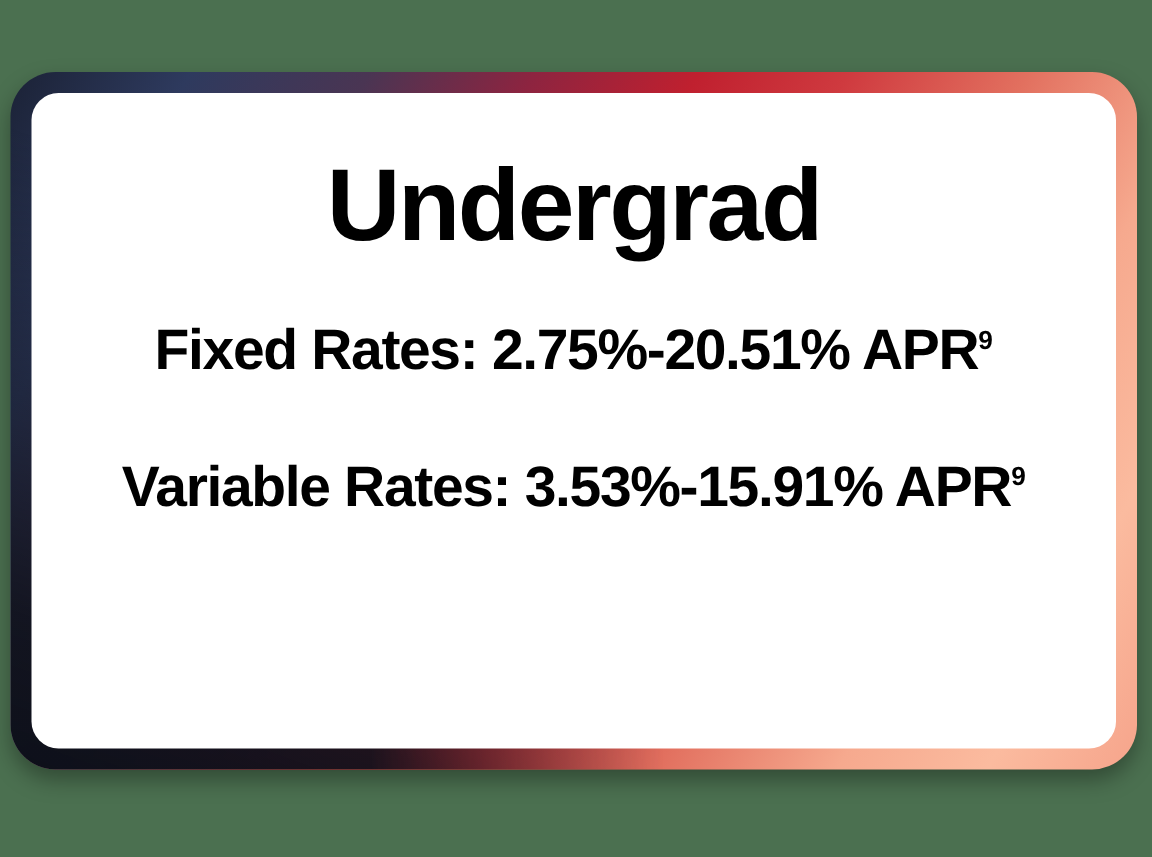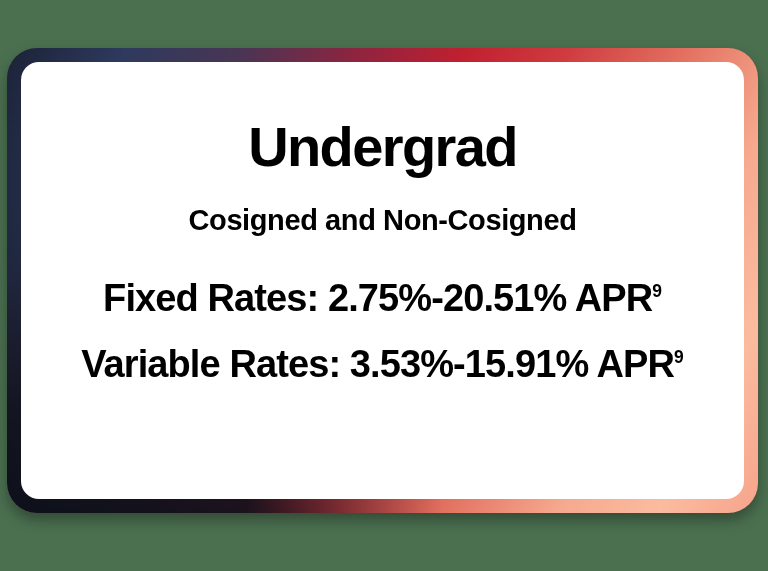--- a/index.html
+++ b/index.html
@@ -75,26 +75,26 @@
     display: flex;
     flex-direction: column;
     align-items: center;
     justify-content: flex-start;
     padding-top: 40px;
     overflow: hidden;
   }
 
   
   .card-title {
-    font-size: 56px;
+    font-size: 68px;
     font-weight: 700;
     letter-spacing: -1.6px;
     color: #000000;
     line-height: 1.05;
-    margin: 16px;
+    margin: 0;
     text-align: center;
     white-space: nowrap;
   }
 
   .card-subtitle {
     font-size: 29px;
     font-weight: 700;
     letter-spacing: -0.4px;
     color: #000000;
     margin: 11px 0 0 0;
@@ -106,40 +106,39 @@
     font-size: 38px;
     font-weight: 700;
     letter-spacing: -0.9px;
     color: #000000;
     text-align: center;
     white-space: nowrap;
     display: block;
   }
 
   .rate-line.fixed   { margin-top: 40px; }
-  .rate-line.variable{ margin-top: 23px; }
+  .rate-line.variable{ margin-top: 48px; }
 
   .sup {
     font-size: 0.46em;
     vertical-align: super;
     font-weight: 700;
     letter-spacing: 0;
   }
 </style>
 </head>
 <body style="background: rgb(75, 112, 80);">
 
 <div id="stage">
 
   <div class="rate-card">
     <div class="card-inner">
 
       <h1 class="card-title">Undergrad</h1>
 
-      <div class="card-subtitle">Cosigned and Non-Cosigned</div>
 
       <div class="rate-line fixed">
         <span>Fixed Rates:</span>
         <span>2.75%-20.51%</span>
         <span>APR</span><span class="sup">9</span>
       </div>
 
       <div class="rate-line variable">
         <span>Variable Rates:</span>
         <span>3.53%-15.91%</span>

